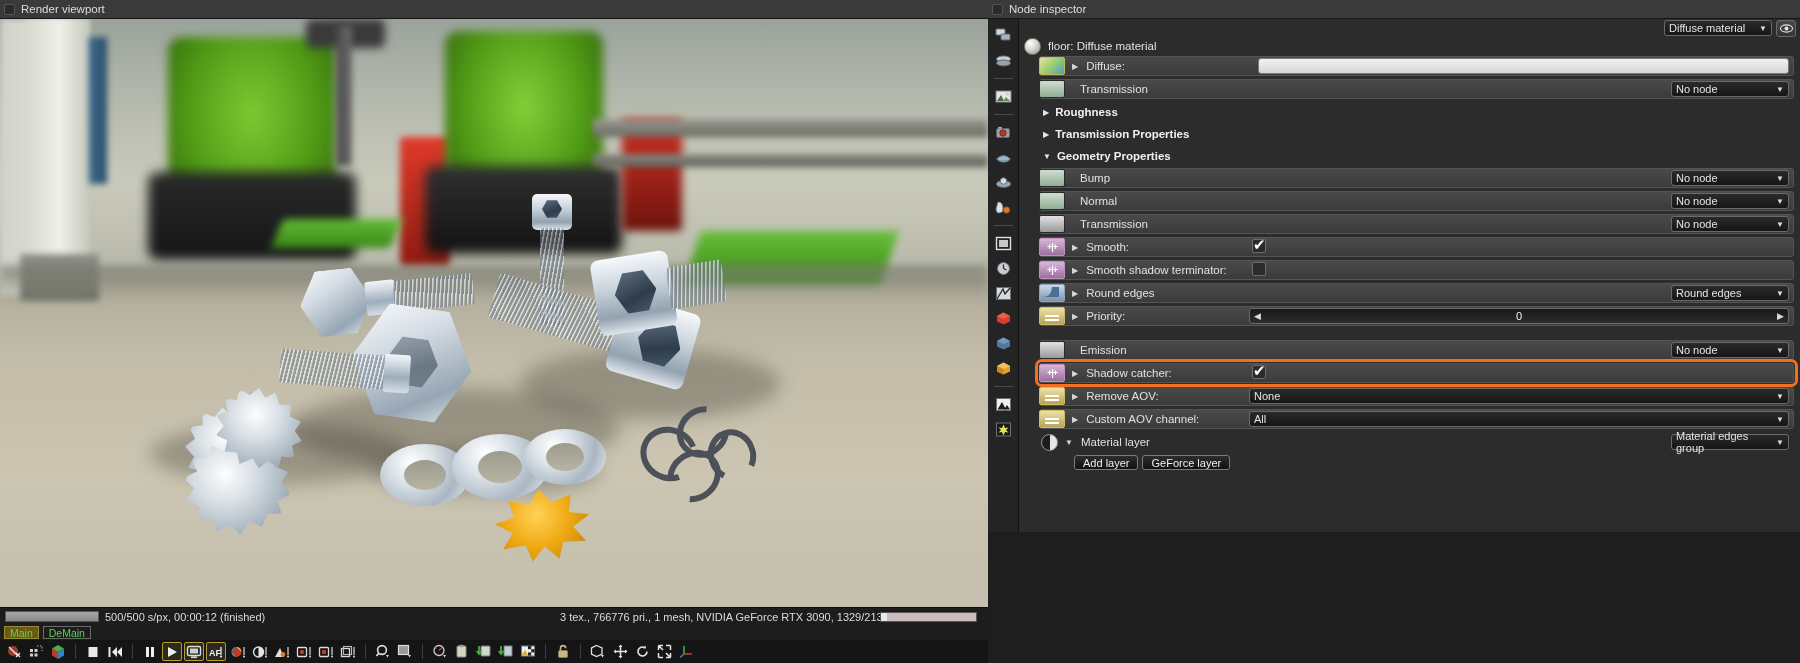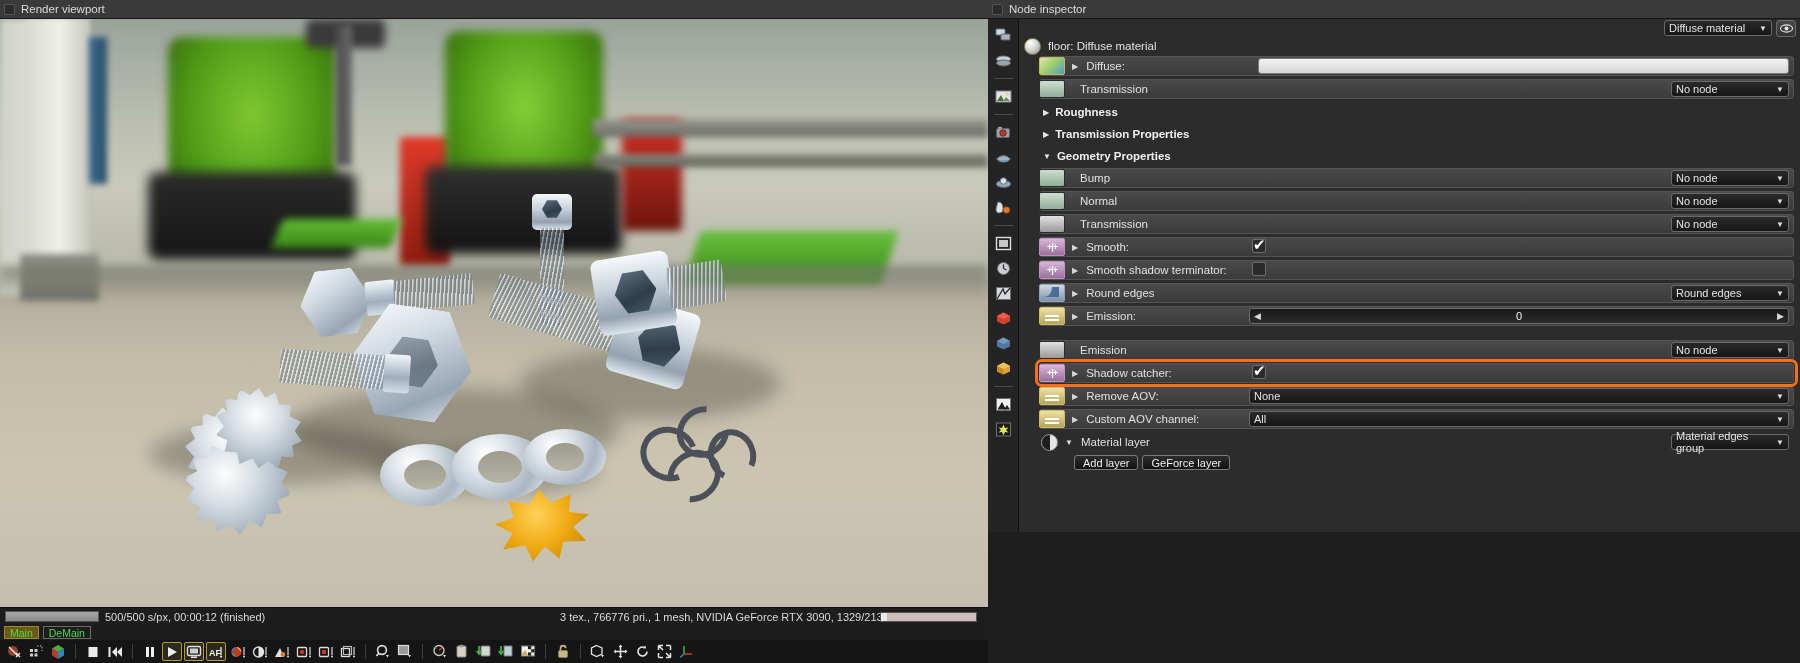--- a/index.html
+++ b/index.html
@@ -802,21 +802,21 @@
             </div>
           </div>
         </div>
 
         <div class="row">
           <div class="row-bg"></div>
           <div class="sw int">
               <span class="sw-line"></span>
             </div>
           <span class="arrow-r">▶</span>
-          <span class="rlabel">Emission:</span>
+          <span class="rlabel">Priority:</span>
           <div class="ctrl" style="left:228px; right:7px;">
             <div class="slider">
               <span class="sarr-l">◀</span>
               <span class="sv">0</span>
               <span class="sarr-r">▶</span>
             </div>
           </div>
         </div>
 
         <div class="gapper"></div>

